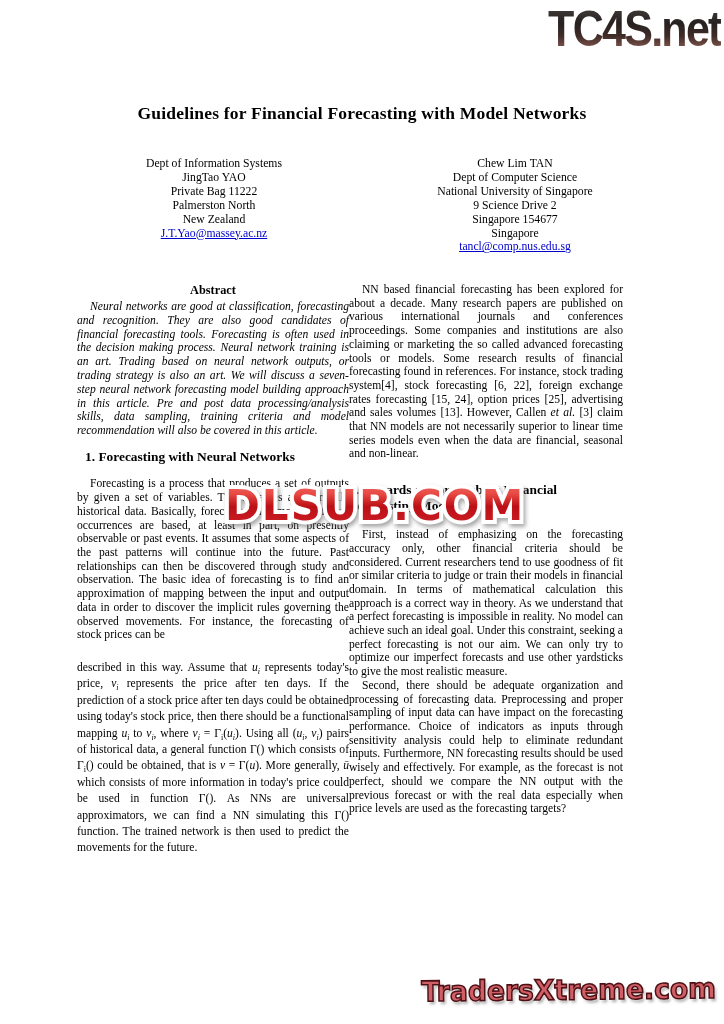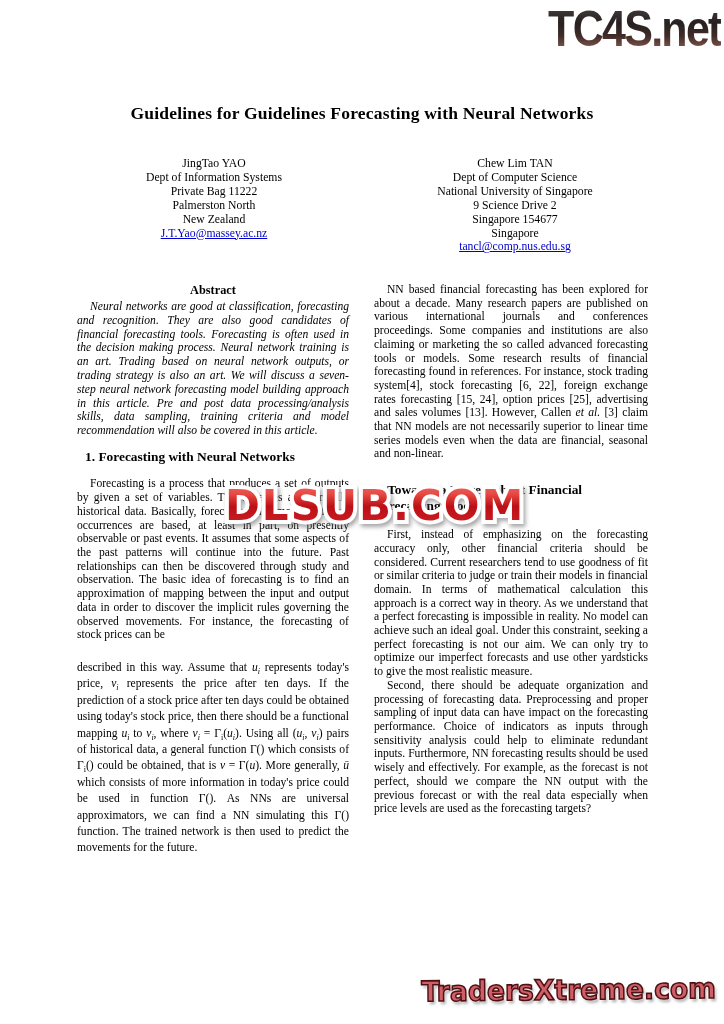--- a/index.html
+++ b/index.html
@@ -17,21 +17,21 @@
   .title{position:absolute;top:103px;left:0;width:100%;margin:0;text-align:center;
          font-size:17.5px;font-weight:bold;letter-spacing:.2px;}
   .authors{position:absolute;top:157px;left:0;width:100%;display:flex;}
   .author{width:290px;text-align:center;font-size:11.7px;line-height:13.9px;}
   .author.a0{margin-left:69px;}
   .author.a1{margin-left:11px;}
   .author .line{white-space:nowrap;}
   .email{color:#0000cc;text-decoration:underline;cursor:pointer;display:inline-block;}
 
   
-  .columns{position:absolute;top:283px;left:77px;display:flex;gap:25px;}
+  .columns{position:absolute;top:283px;left:77px;display:flex;}
   .col-left{width:272px;}
   .col-right{width:274px;}
   .body{margin:0;font-size:11.6px;line-height:13.7px;text-align:justify;}
   .ind{text-indent:13px;}
   .abs-head{text-align:center;font-weight:bold;font-size:12.3px;margin:0 0 2px 0;}
   .abs-body{margin:0;font-style:italic;font-size:11.6px;line-height:13.8px;
             text-align:justify;text-indent:13px;}
   .sec-head{font-size:13.4px;font-weight:bold;margin:11px 0 13px 8px;line-height:15.5px;}
   .col-right .sec-head{margin:21px 0 15px 0;}
   .sec-head .hl{display:block;}
@@ -57,26 +57,26 @@
 </style>
 </head>
 <body>
 
 <div class="page">
 
   <div class="wm-top">
     <span>TC4S.net</span>
   </div>
 
-  <h1 class="title">Guidelines for Guidelines Forecasting with Neural Networks</h1>
+  <h1 class="title">Guidelines for Financial Forecasting with Model Networks</h1>
 
   <div class="authors">
     <div class="author a0">
+      <div class="line">Dept of Information Systems</div>
       <div class="line">JingTao YAO</div>
-      <div class="line">Dept of Information Systems</div>
       <div class="line">Private Bag 11222</div>
       <div class="line">Palmerston North</div>
       <div class="line">New Zealand</div>
       <a class="email">J.T.Yao@massey.ac.nz</a>
     </div>
     <div class="author a1">
       <div class="line">Chew Lim TAN</div>
       <div class="line">Dept of Computer Science</div>
       <div class="line">National University of Singapore</div>
       <div class="line">9 Science Drive 2</div>

